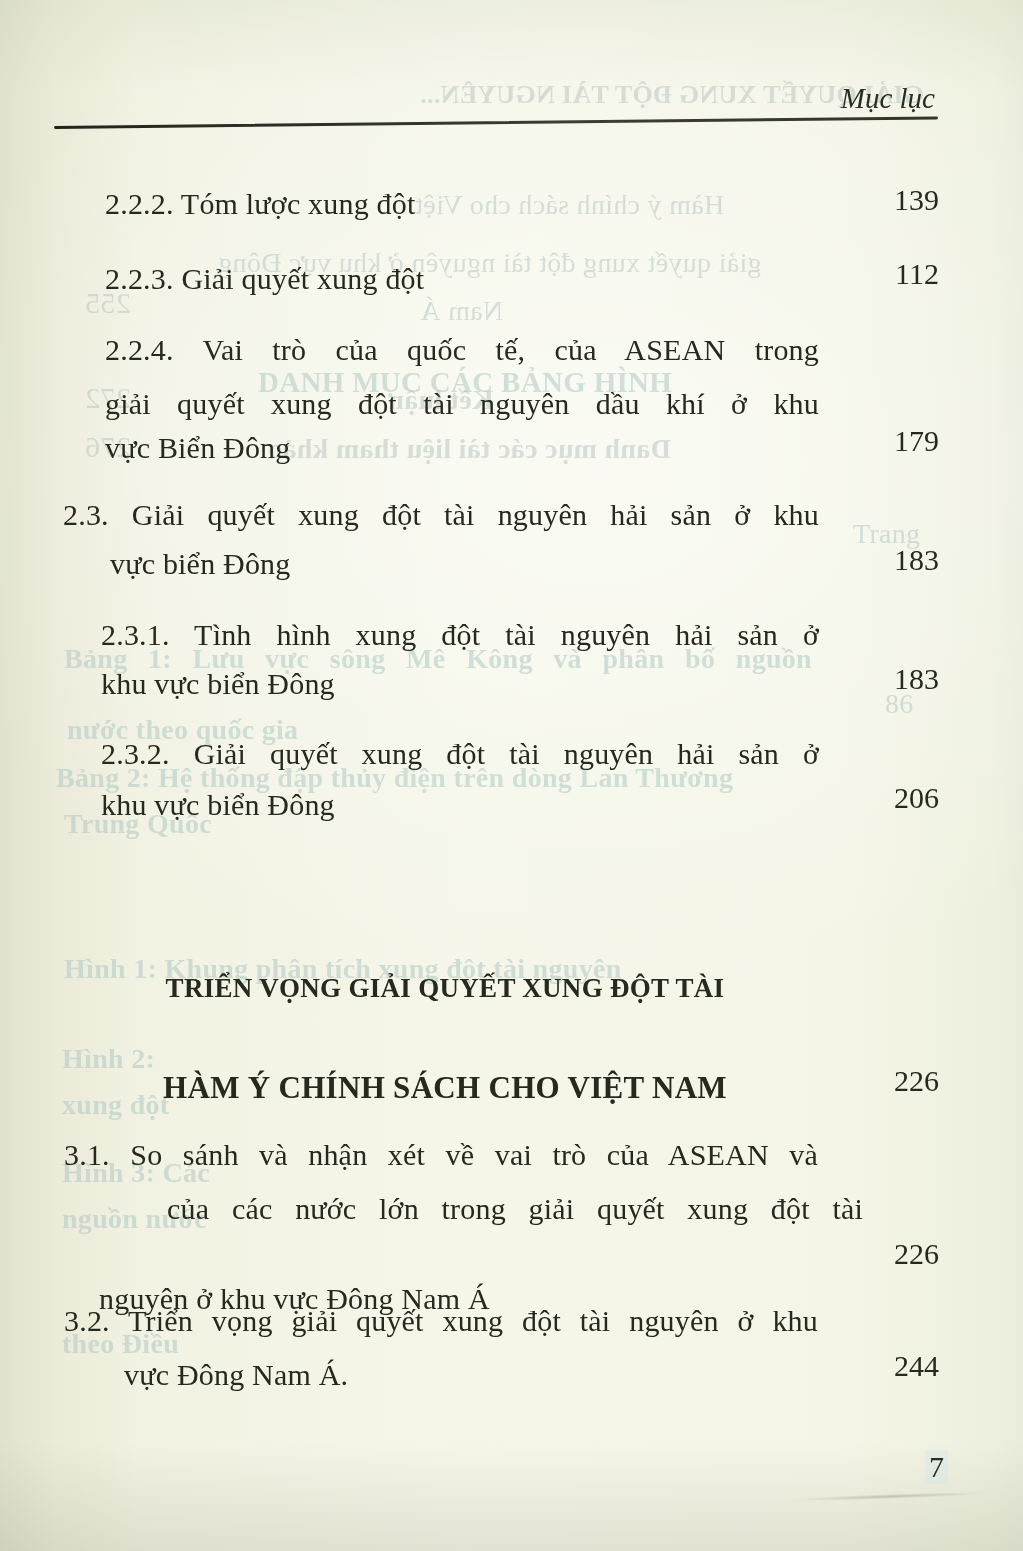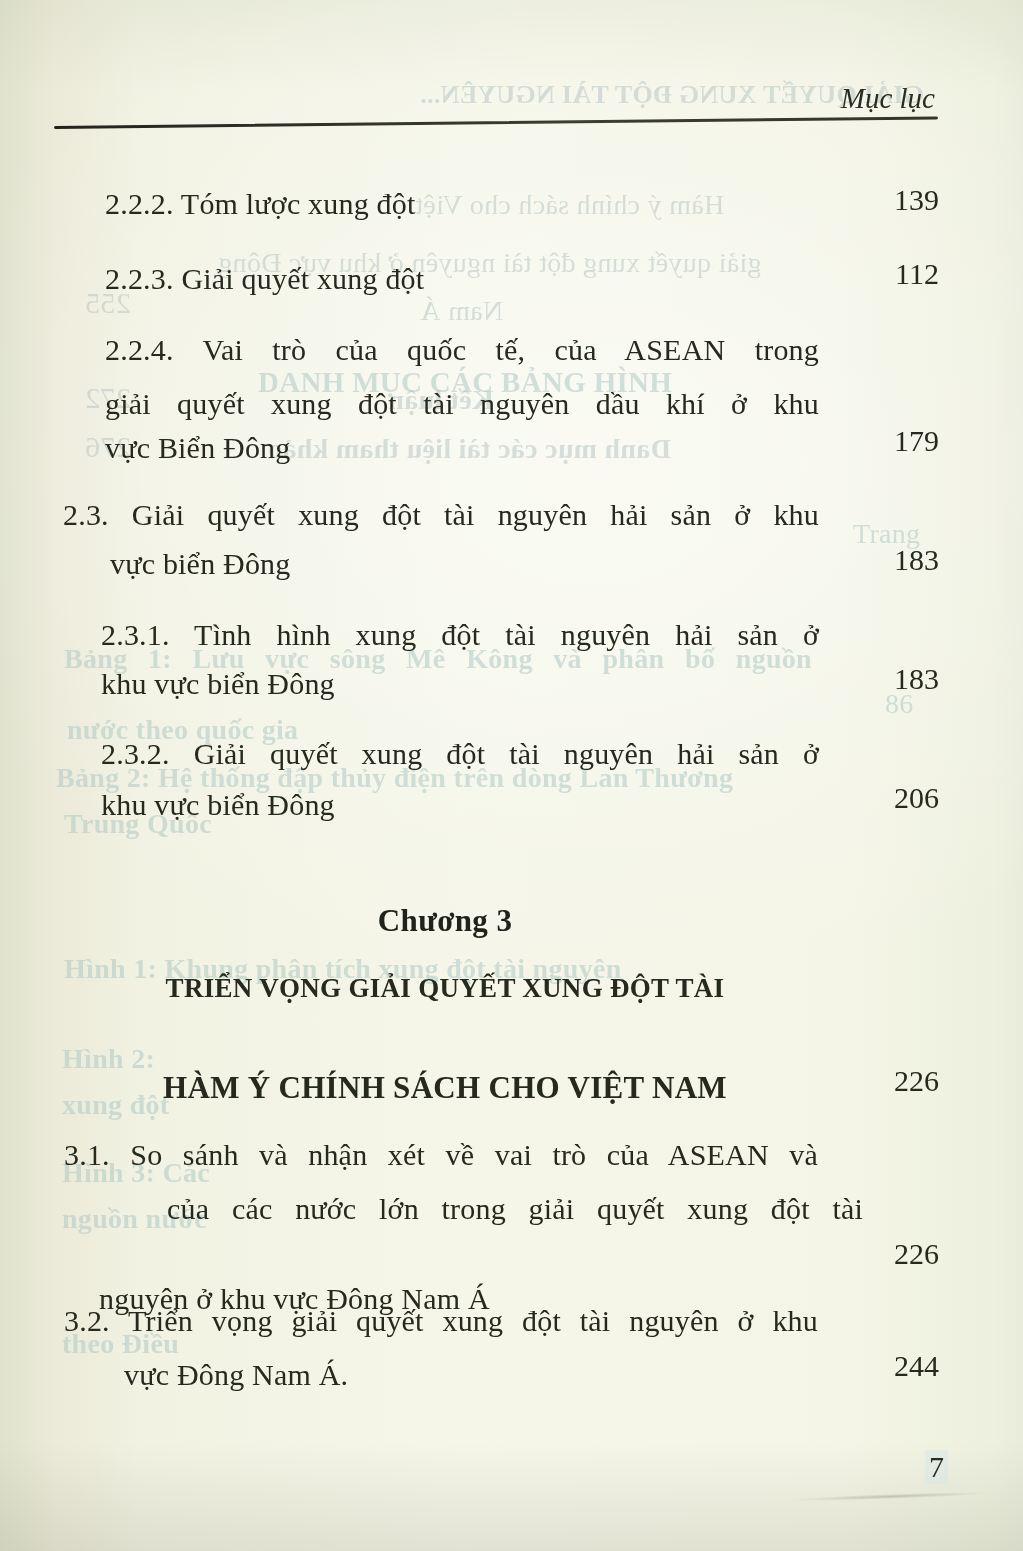--- a/index.html
+++ b/index.html
@@ -89,21 +89,20 @@
     <div class="t" style="left:101px;top:666px;">khu vực biển Đông</div>
     <div class="pg" style="top:662px;">183</div>
   </div>
 
   <div>
     <div class="t j" style="left:101px;top:736px;width:718px;">2.3.2. Giải quyết xung đột tài nguyên hải sản ở</div>
     <div class="t" style="left:101px;top:787px;">khu vực biển Đông</div>
     <div class="pg" style="top:781px;">206</div>
   </div>
 
-  <div class="chap" style="top:903px;">Chương 3</div>
   <div class="t bold center" style="left:60px;top:972px;width:770px;font-size:27px;letter-spacing:.3px;">TRIỂN VỌNG GIẢI QUYẾT XUNG ĐỘT TÀI</div>
   <div class="t bold center" style="left:60px;top:1069px;width:770px;font-size:31px;letter-spacing:.3px;">HÀM Ý CHÍNH SÁCH CHO VIỆT NAM</div>
   <div class="pg" style="top:1064px;">226</div>
 
   <div>
     <div class="t j" style="left:64px;top:1137px;width:754px;">3.1. So sánh và nhận xét về vai trò của ASEAN và</div>
     <div class="t j" style="left:122px;top:1191px;width:696px;margin-left:45px;">của các nước lớn trong giải quyết xung đột tài</div>
     <div class="t" style="left:99px;top:1245px;margin-top:36px;">nguyên ở khu vực Đông Nam Á</div>
     <div class="pg" style="top:1237px;">226</div>
   </div>

